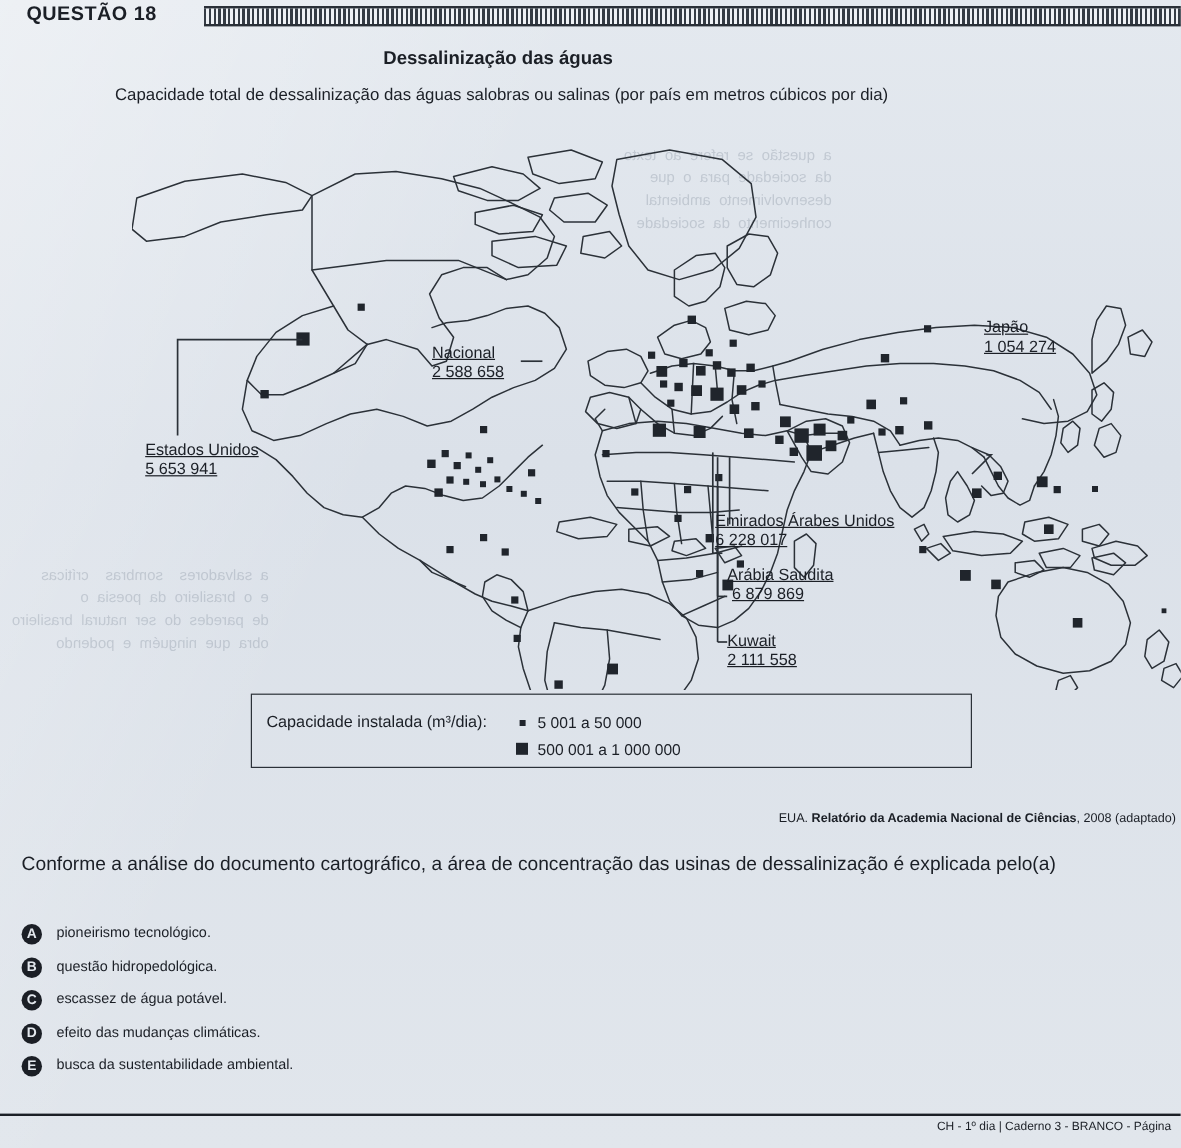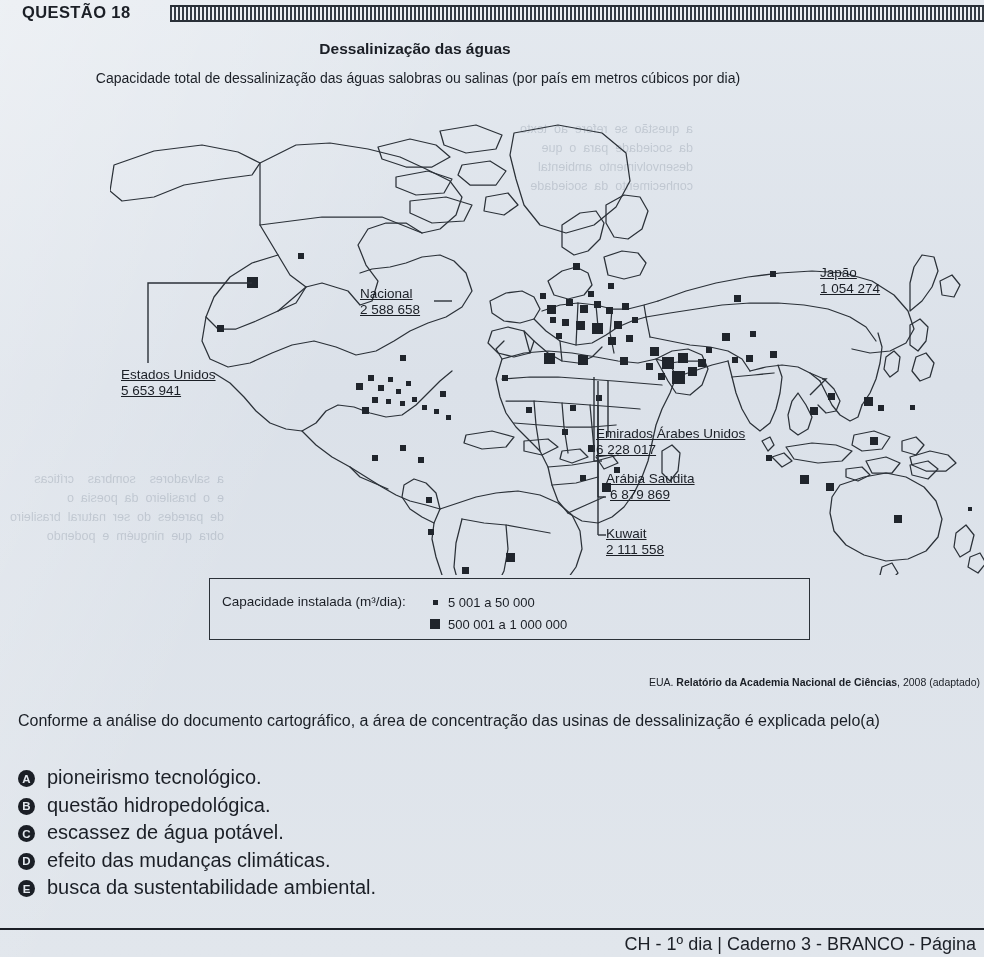--- a/index.html
+++ b/index.html
@@ -89,26 +89,26 @@
   }
   .alts{position:absolute;left:18px;top:768px;width:600px;}
   .alt{display:flex;align-items:flex-start;margin-bottom:8.5px;}
   .alt-key{
     flex:0 0 auto;width:17px;height:17px;border-radius:50%;
     background:#1b1f26;color:#e3e8ee;
     font-size:11.5px;font-weight:bold;
     display:flex;align-items:center;justify-content:center;
     margin-right:12px;margin-top:2px;
   }
-  .alt-text{font-size:20px;line-height:19px;}
+  .alt-text{font-size:12px;line-height:19px;}
 
   
   .footrule{position:absolute;left:0;top:928px;width:984px;height:2px;background:#1b1f26;}
   .footer{
-    position:absolute;right:8px;top:934px;font-size:18px;white-space:nowrap;
+    position:absolute;right:8px;top:934px;font-size:10px;white-space:nowrap;
   }
 </style>
 </head>
 <body>
 
 <div class="paper-noise"></div>
 
 <div class="bleed" style="left:10px;top:470px;">a  salvadores    sombras    críticas
 e  o  brasileiro  da  poesia  o
 de  paredes  do  ser  natural  brasileiro

